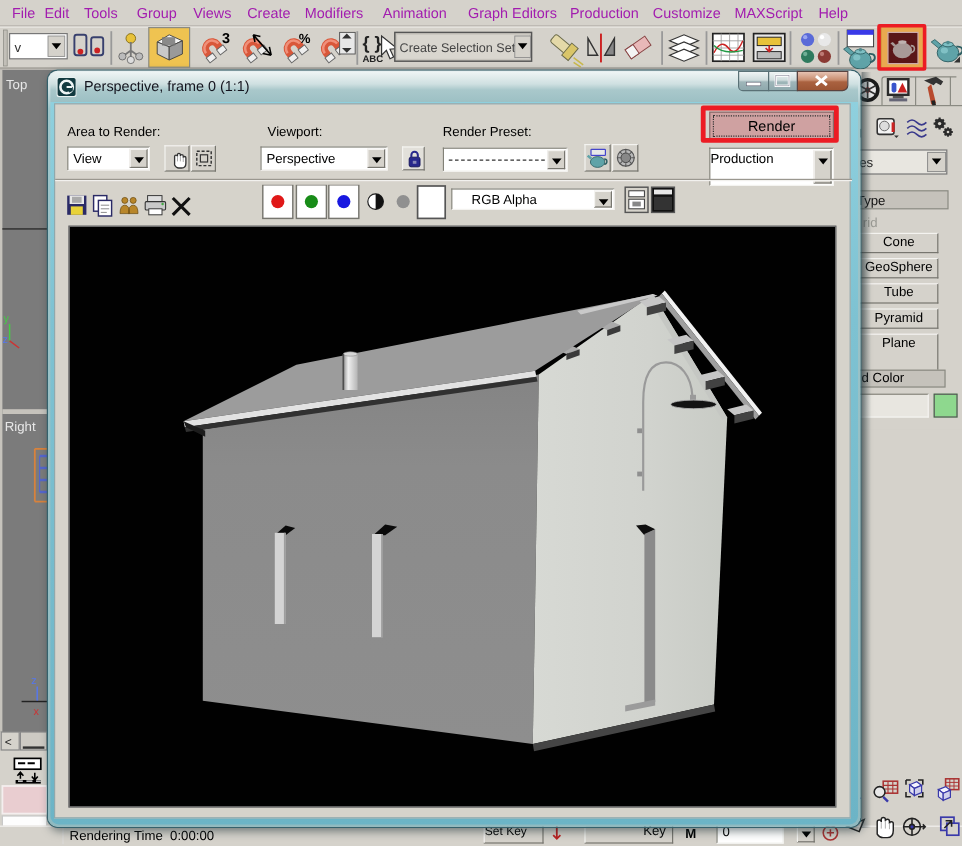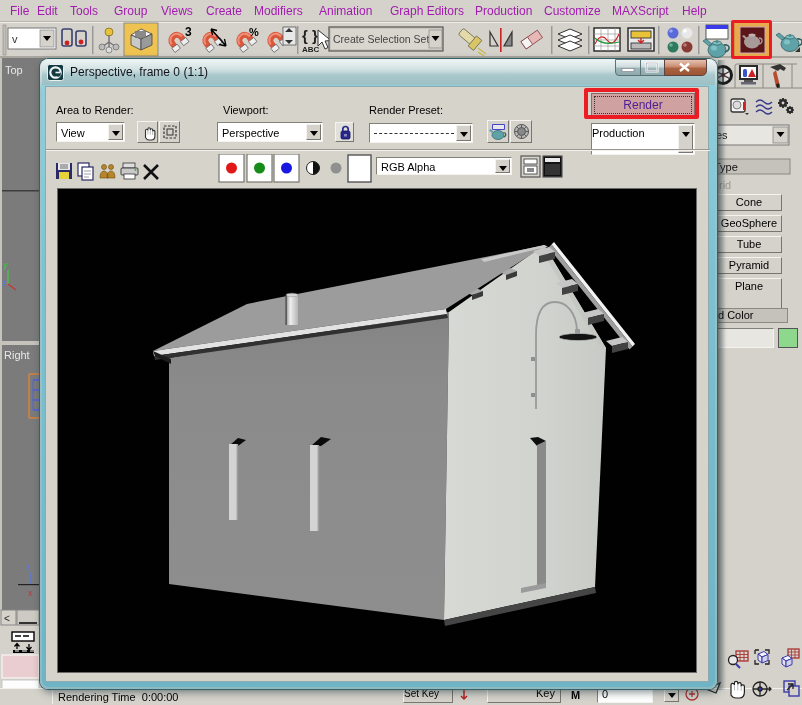--- a/index.html
+++ b/index.html
@@ -373,21 +373,21 @@
         <path d="M4,12 l-3,-2.5 l1.5,-1.5 l3,2.5 z" fill="#5fa3a8"></path>
         <path d="M15.5,11.5 c3,0 3,4 0,4.5" fill="none" stroke="#2e5f63" stroke-width="1.2"></path>
       </svg>
     <div class="btn3d" style="left:464px;top:33px;width:22px;height:23px;"></div>
     <svg class="abs" style="left:467px;top:36px;" width="17" height="17">
         <circle cx="8.5" cy="8.5" r="7" fill="#b8b8b8" stroke="#555" stroke-width="1"></circle>
         <circle cx="8.5" cy="8.5" r="4" fill="#888" stroke="#444" stroke-width="0.8"></circle>
         <path d="M8.5,1.5 v3 M8.5,13 v3 M1.5,8.5 h3 M13,8.5 h3 M3.5,3.5 l2,2 M11.5,11.5 l2,2 M13.5,3.5 l-2,2 M5.5,11.5 l-2,2" stroke="#555" stroke-width="0.9"></path>
       </svg>
     <div class="abs" style="left:545px;top:6px;width:104px;height:24px;background:#cfa1a1;border:1px solid #8a6a6a;">
-      <div class="abs" style="left:2px;top:2px;right:2px;bottom:2px;border:1px dotted #333;font-size:12px;text-align:center;line-height:17px;color:#4c1d95;">Render</div>
+      <div class="abs" style="left:2px;top:2px;right:2px;bottom:2px;border:1px dotted #333;font-size:12px;text-align:center;line-height:17px;color:#000000;">Render</div>
     </div>
     <div class="sunken" style="left:545px;top:36px;width:104px;height:32px;font-size:11px;line-height:19px;padding-left:0;">Production<span class="combo-arrow"></span></div>
     <div class="abs" style="left:0px;top:62px;width:664px;height:2px;border-top:1px solid #9a978f;border-bottom:1px solid #f2f1ee;"></div>
 
     <svg class="abs" style="left:0;top:67px;" width="540" height="34" viewBox="0 0 540 34">
       <g transform="translate(10,9)">
           <rect x="0" y="0" width="16" height="16" fill="#2a2a66"></rect>
           <rect x="2" y="0" width="12" height="7" fill="#e8e8e8"></rect>
           <rect x="4" y="1" width="8" height="5" fill="#aaa"></rect>
           <rect x="3" y="9" width="10" height="7" fill="#e8d23a"></rect>
@@ -436,21 +436,21 @@
           <rect x="3" y="3" width="13" height="5" fill="#fff" stroke="#333" stroke-width="0.8"></rect>
           <rect x="3" y="10" width="13" height="8" fill="#fff" stroke="#333" stroke-width="0.8"></rect>
           <rect x="6" y="12" width="7" height="4" fill="#888"></rect>
         </g>
       <g transform="translate(497,2)">
           <rect x="0" y="0" width="19" height="21" fill="#111" stroke="#555" stroke-width="1.2"></rect>
           <rect x="2" y="2" width="15" height="4" fill="#e8e8e8"></rect>
           <rect x="2" y="8" width="15" height="11" fill="#333"></rect>
         </g>
     </svg>
-    <div class="sunken" style="left:330px;top:70px;width:136px;height:18px;font-size:11px;line-height:19px;padding-left:4px;">RGB Alpha<span class="combo-arrow"></span></div>
+    <div class="sunken" style="left:330px;top:70px;width:136px;height:18px;font-size:11px;line-height:19px;padding-left:16px;">RGB Alpha<span class="combo-arrow"></span></div>
 
     <div class="abs" style="left:11px;top:101px;width:640px;height:485px;background:#8f8f8f;border:1px solid #6a6a6a;">
       <svg width="638" height="483" viewBox="0 0 638 483" style="position:absolute;left:0;top:0;">
         <defs>
           <linearGradient id="gw" x1="0" y1="0" x2="1" y2="0">
             <stop offset="0" stop-color="#d7d9d4"></stop>
               <stop offset="0.6" stop-color="#d1d3ce"></stop>
               <stop offset="1" stop-color="#c8cbc5"></stop>
           </linearGradient>
           <linearGradient id="nw" x1="0" y1="0" x2="0" y2="1">

